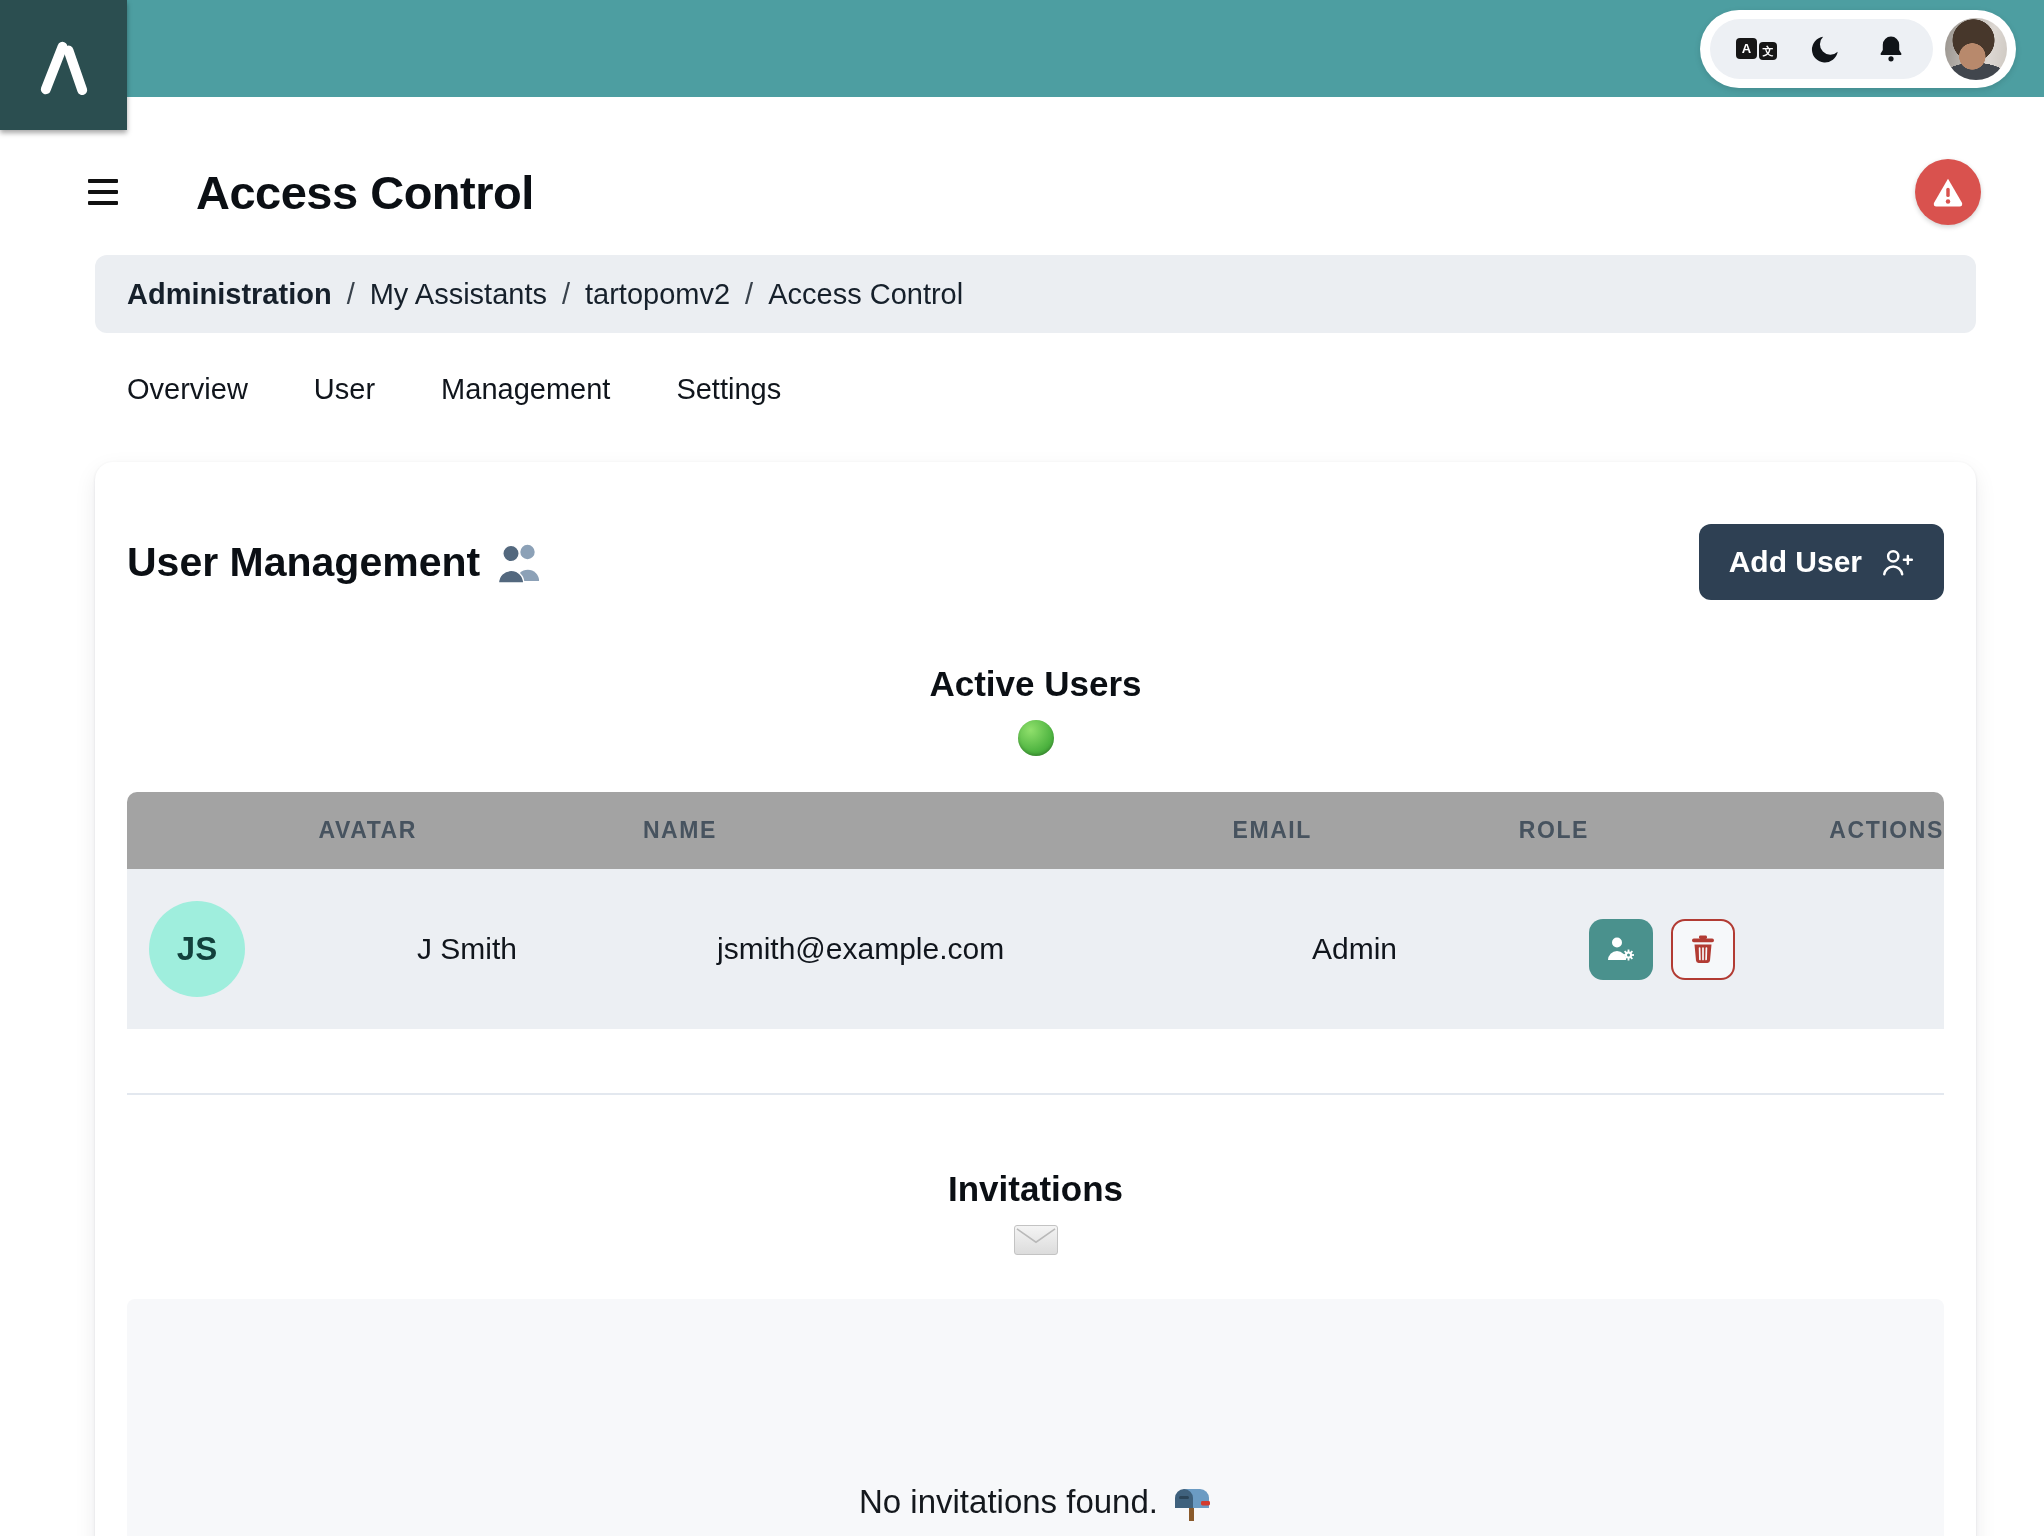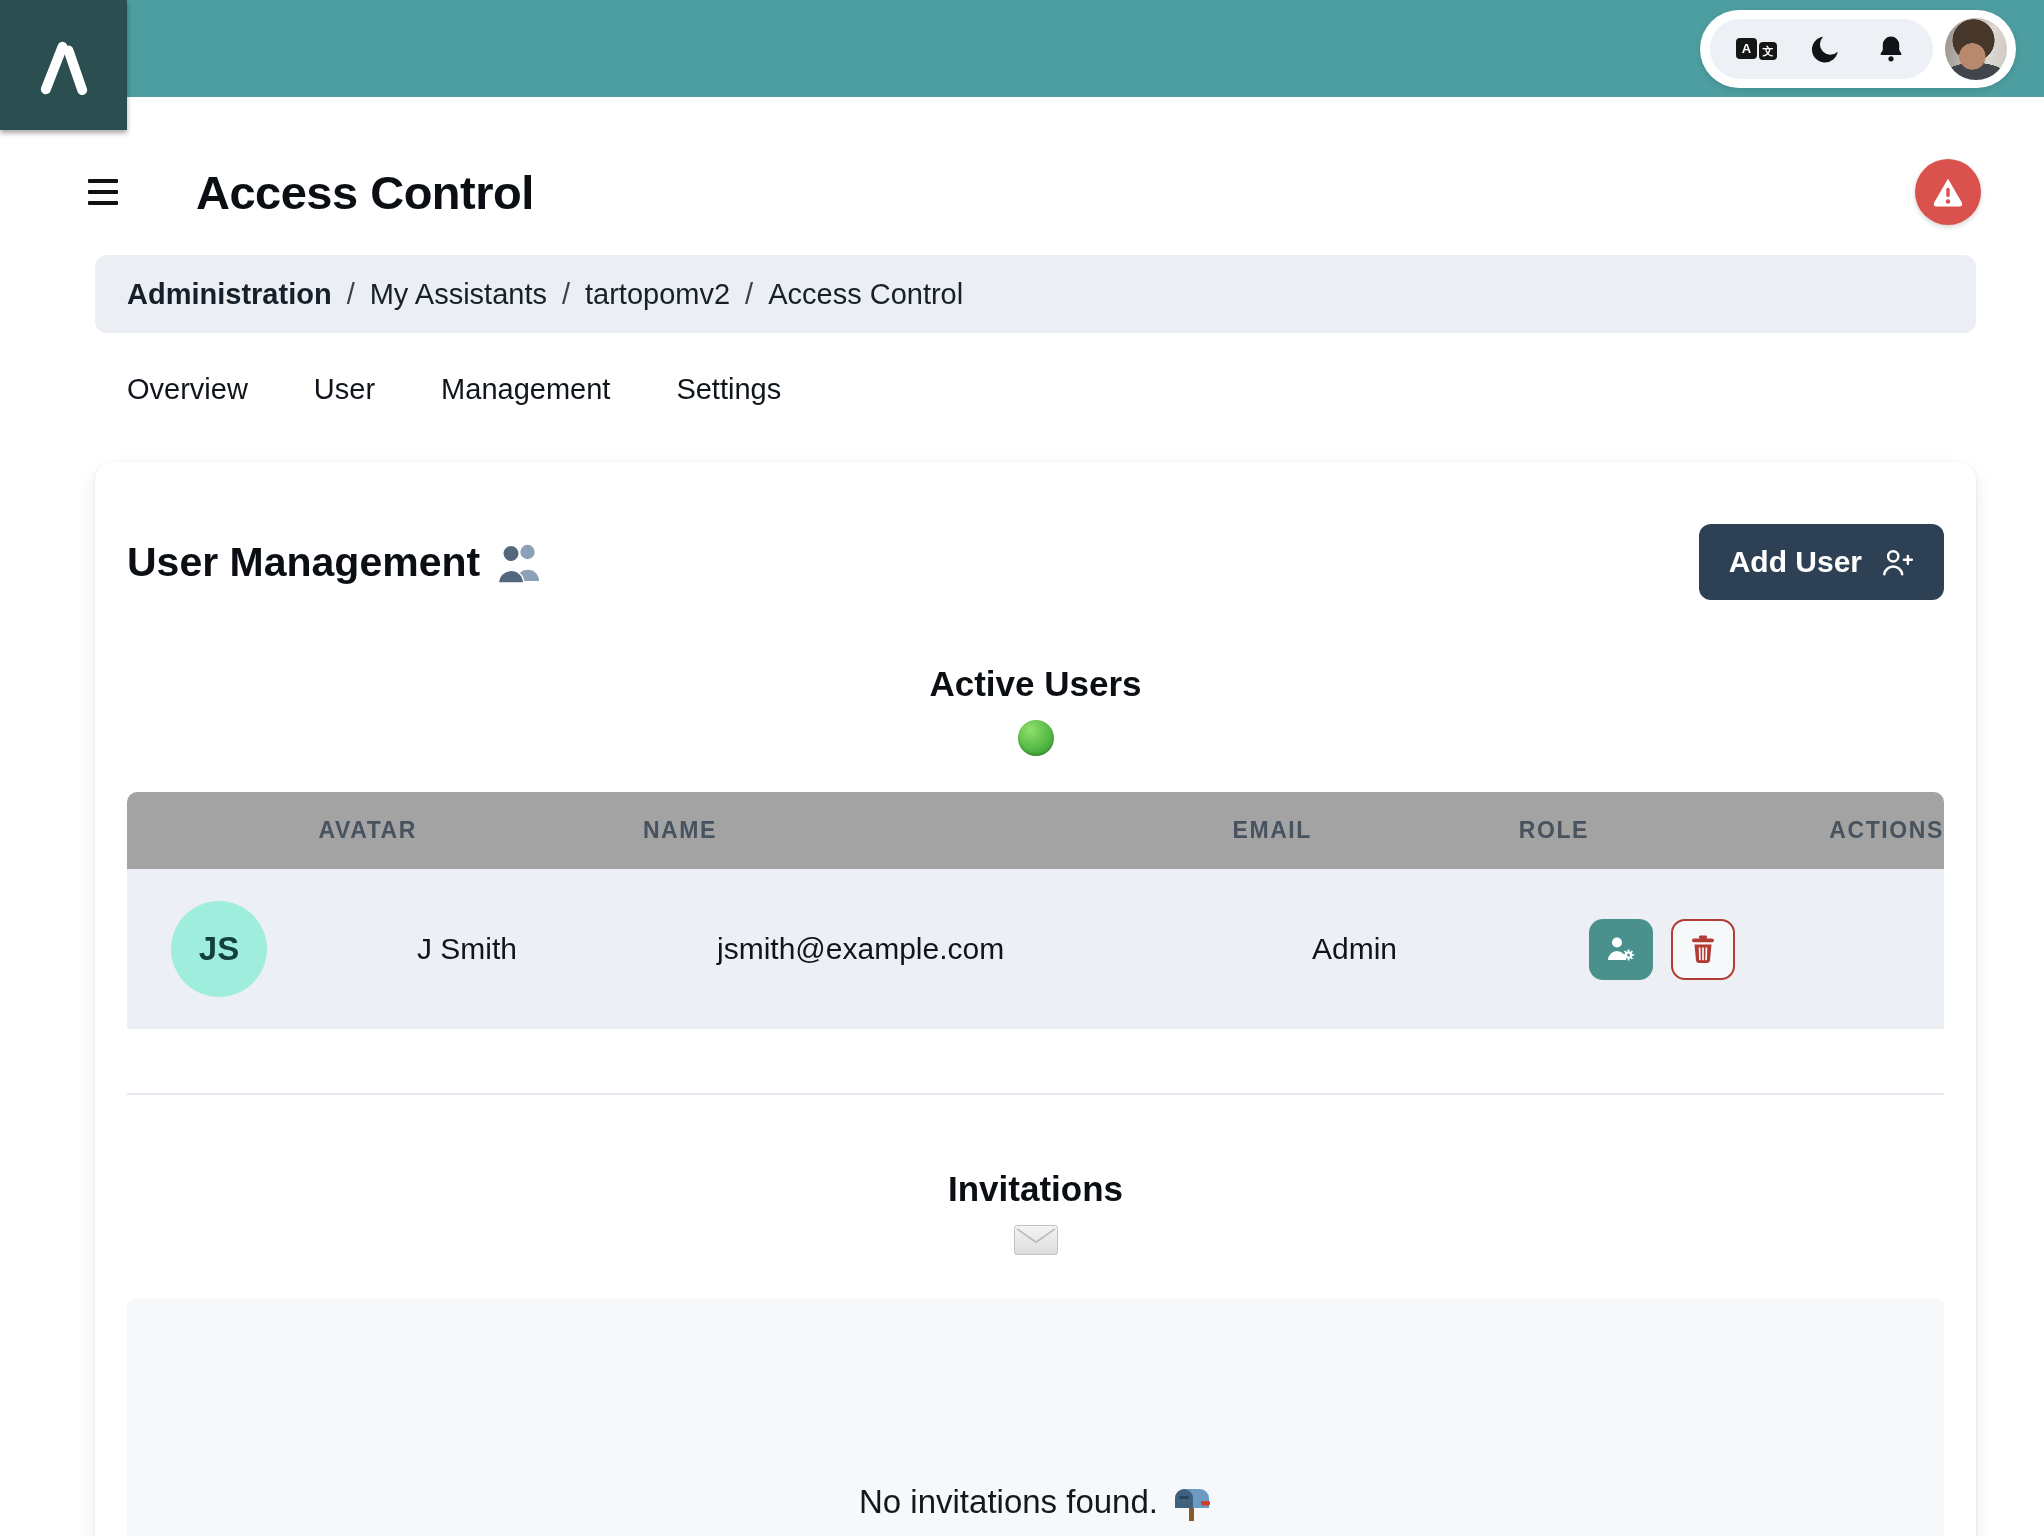--- a/index.html
+++ b/index.html
@@ -66,21 +66,21 @@
                box-shadow:inset 0 -2px 3px rgba(0,0,0,.18); }
 
   
   table { margin-top:36px; width:100%; border-collapse:separate; border-spacing:0; }
   col.c-avatar{width:290px;} col.c-name{width:300px;} col.c-email{width:595px;} col.c-role{width:277px;}
   thead th { background:#a3a3a3; height:77px; text-align:right; font-size:23px; font-weight:700;
              letter-spacing:1.6px; color:#47535F; }
   thead th:first-child { border-top-left-radius:10px; padding-left:51px; }
   thead th:last-child  { border-top-right-radius:10px; }
   tbody td { background:#ECEFF3; height:160px; font-size:30px; color:#10151c; }
-  tbody td:first-child { padding-left:44px; }
+  tbody td:first-child { padding-left:22px; }
   .avatar-circle { width:96px; height:96px; border-radius:50%; background:#9FEEDD; color:#12403C;
                    display:flex; align-items:center; justify-content:center; font-size:33px; font-weight:600; }
   .actions-cell { display:flex; align-items:center; gap:18px; height:160px; }
   .btn-manage { width:64px; height:61px; border-radius:14px; border:none; background:#4A918D;
                 display:flex; align-items:center; justify-content:center; cursor:pointer; }
   .btn-delete { width:64px; height:61px; border-radius:14px; background:#F6F8FA;
                 border:2.5px solid #B23B33; display:flex; align-items:center; justify-content:center;
                 cursor:pointer; }
 
   .divider { border:none; border-top:2px solid #E3E8EF; margin-top:64px; }

